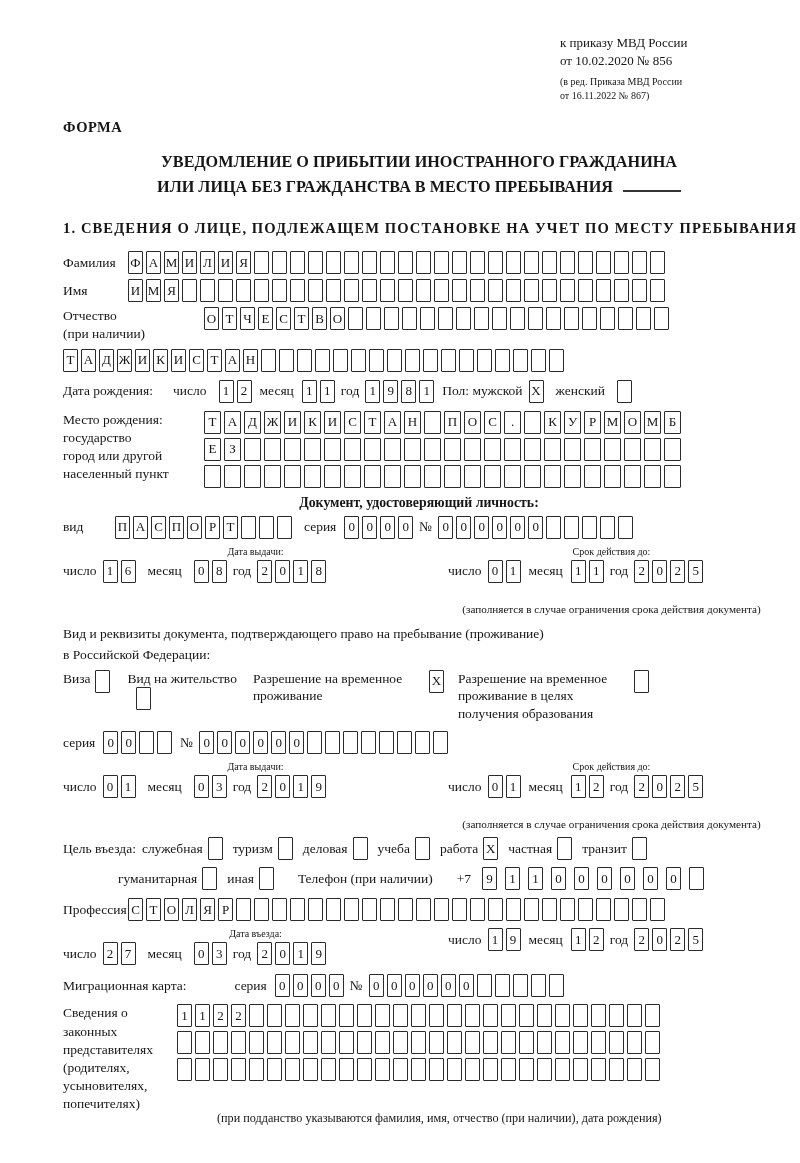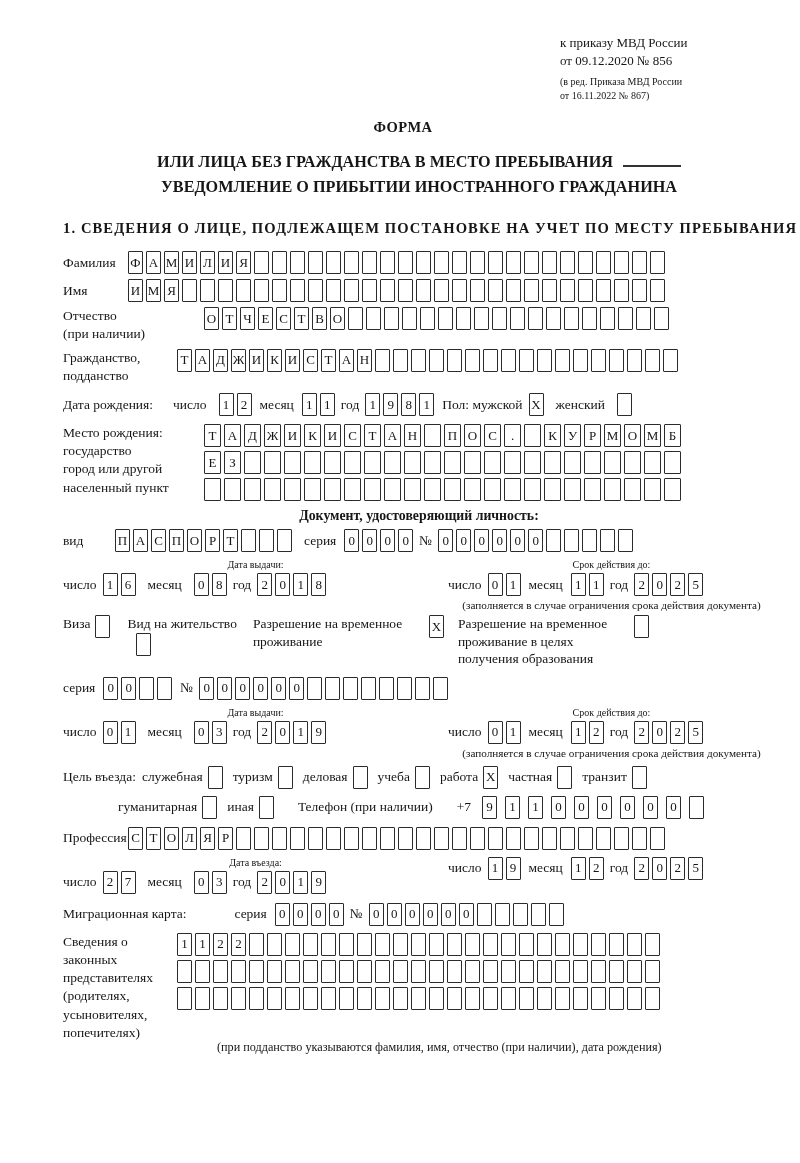--- a/index.html
+++ b/index.html
@@ -3,21 +3,21 @@
 <meta charset="utf-8">
 <style>
   * { box-sizing: border-box; margin: 0; padding: 0; }
   html,body { width:800px; height:1163px; background:#ffffff; overflow:hidden; }
   body { font-family:"Liberation Serif","DejaVu Serif",serif; color:#161616; }
   .page { padding:34px 25px 0 63px; }
 
   
   .hdr-right { margin-left:497px; font-size:13px; line-height:1.42; }
   .hdr-right .rev { font-size:10px; margin-top:4px; line-height:1.4; }
-  .forma { text-align:center; padding-right:32px; font-weight:bold; font-size:14.5px; margin-top:16px; letter-spacing:.5px; }
+  .forma { text-align:left; padding-right:32px; font-weight:bold; font-size:14.5px; margin-top:16px; letter-spacing:.5px; }
 
   
   .title { text-align:center; font-weight:bold; font-size:16.2px; margin-top:14px; line-height:1.55; }
   .blank { display:inline-block; width:58px; border-bottom:2px solid #333; height:14px; margin-left:10px; vertical-align:baseline; }
   .sec-heading { font-weight:bold; font-size:14.6px; letter-spacing:1.1px; margin-top:20px; white-space:nowrap; }
 
   
   .frow { display:flex; align-items:center; margin-top:5px; font-size:13.5px; }
   .frow.top { align-items:flex-start; }
   .lblcol { line-height:1.35; }
@@ -37,21 +37,21 @@
 
   
   .center-bold { text-align:center; font-weight:bold; font-size:13.8px; margin-top:7px; }
 
   
   .dates { display:flex; margin-top:7px; align-items:flex-start; }
   .dcol-l { width:385px; flex:none; }
   .dcol-r { flex:1; }
   .dhead { text-align:center; font-size:10px; margin-bottom:3px; }
   .dline { display:flex; align-items:center; font-size:13.5px; }
-  .dnote { font-size:11.2px; text-align:center; margin-top:3px; white-space:nowrap; }
+  .dnote { font-size:11.2px; text-align:center; margin-top:20px; white-space:nowrap; }
 
   .intro { font-size:13.5px; margin-top:8px; line-height:1.6; }
 
   
   .res-opts { display:flex; align-items:flex-start; margin-top:4px; font-size:13.5px; }
   .res-opt { display:flex; align-items:flex-start; }
   .res-opt .olabel { line-height:1.3;text-align:center; }
   .res-opt .olabel.narrow { width:168px; text-align:left; }
   .res-opt .cell { margin-left:8px; }
 
@@ -62,34 +62,34 @@
 
   .bottom-note { font-size:12.2px; margin-top:4px; margin-left:150px; }
 </style>
 </head>
 <body>
 
 <div class="page">
 
   <div class="hdr-right">
     <div>к приказу МВД России</div>
-    <div>от 09.12.2020 № 856</div>
+    <div>от 10.02.2020 № 856</div>
     <div class="rev">
       <div>(в ред. Приказа МВД России</div>
       <div>от 16.11.2022 № 867)</div>
     </div>
   </div>
 
   <div class="forma">ФОРМА</div>
 
   <div class="title">
+    <div>УВЕДОМЛЕНИЕ О ПРИБЫТИИ ИНОСТРАННОГО ГРАЖДАНИНА</div>
     <div>
       <span>ИЛИ ЛИЦА БЕЗ ГРАЖДАНСТВА В МЕСТО ПРЕБЫВАНИЯ</span><span class="blank"></span>
     </div>
-    <div>УВЕДОМЛЕНИЕ О ПРИБЫТИИ ИНОСТРАННОГО ГРАЖДАНИНА</div>
   </div>
 
   <div class="sec-heading">1. СВЕДЕНИЯ О ЛИЦЕ, ПОДЛЕЖАЩЕМ ПОСТАНОВКЕ НА УЧЕТ ПО МЕСТУ ПРЕБЫВАНИЯ</div>
 
   <div class="frow" style="margin-top:14px;">
     <span class="w65">Фамилия</span>
     <span class="cells">
         <span class="cell">Ф</span>
         <span class="cell">А</span>
         <span class="cell">М</span>
@@ -188,24 +188,20 @@
         <span class="cell"></span>
         <span class="cell"></span>
         <span class="cell"></span>
         <span class="cell"></span>
         <span class="cell"></span>
         <span class="cell"></span>
       </span>
   </div>
 
   <div class="frow top">
-    <span class="lblcol w114">
-      <div>Гражданство,</div>
-      <div>подданство</div>
-    </span>
     <span class="cells">
         <span class="cell">Т</span>
         <span class="cell">А</span>
         <span class="cell">Д</span>
         <span class="cell">Ж</span>
         <span class="cell">И</span>
         <span class="cell">К</span>
         <span class="cell">И</span>
         <span class="cell">С</span>
         <span class="cell">Т</span>
@@ -449,20 +445,24 @@
             <span class="cell">2</span>
             <span class="cell">0</span>
             <span class="cell">2</span>
             <span class="cell">5</span>
           </span>
       </div>
       <div class="dnote">(заполняется в случае ограничения срока действия документа)</div>
     </div>
   </div>
 
+  <div class="intro">
+    <div>Вид и реквизиты документа, подтверждающего право на пребывание (проживание)</div>
+    <div>в Российской Федерации:</div>
+  </div>
 
   <div class="res-opts">
     <div class="res-opt">
       <span class="olabel">Виза</span>
       <span class="cell" style="margin-left:4px;"></span>
     </div>
     <div class="res-opt" style="margin-left:18px;flex-direction:column;">
       <span class="olabel">Вид на жительство</span>
       <span class="cell"></span>
     </div>

